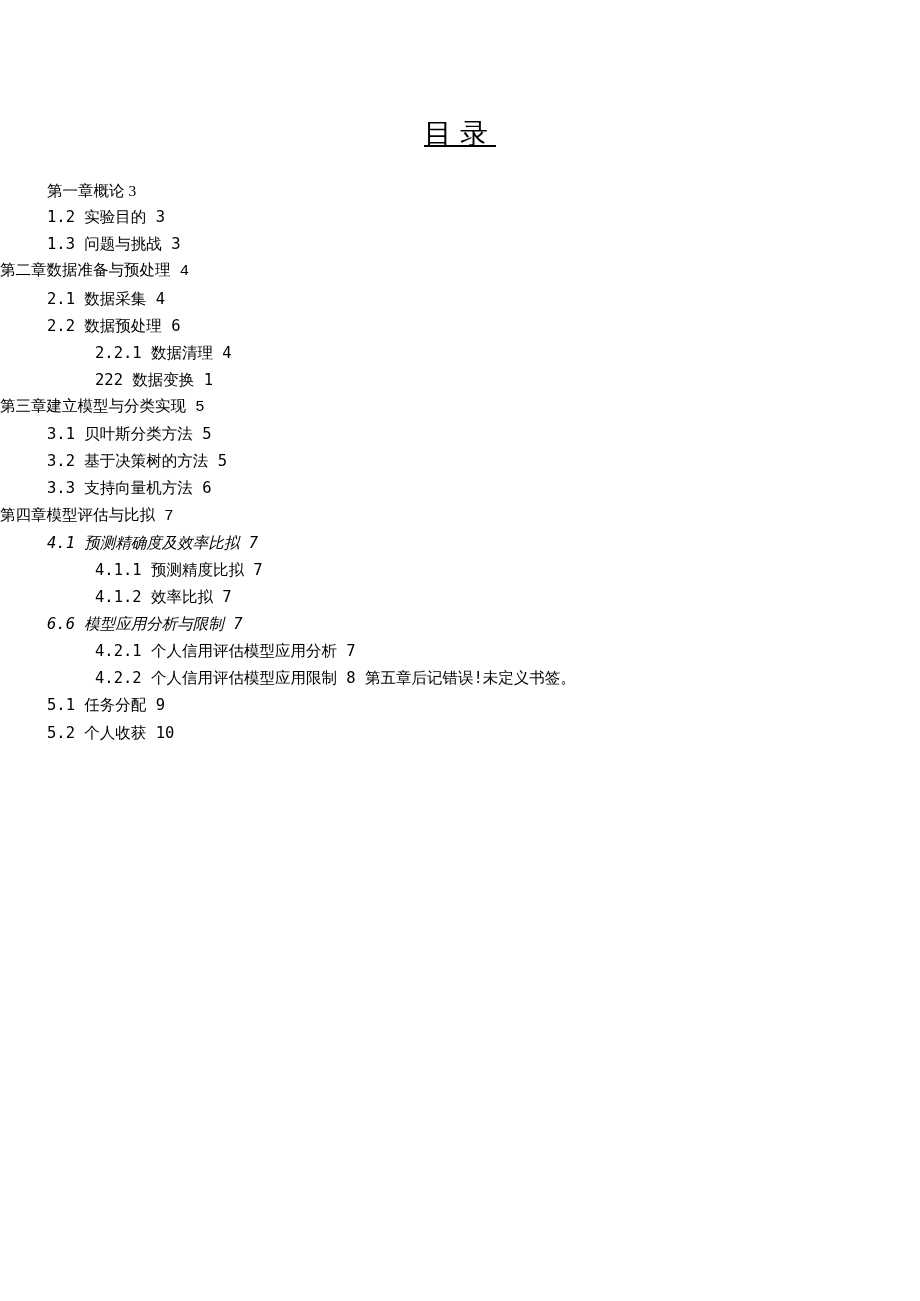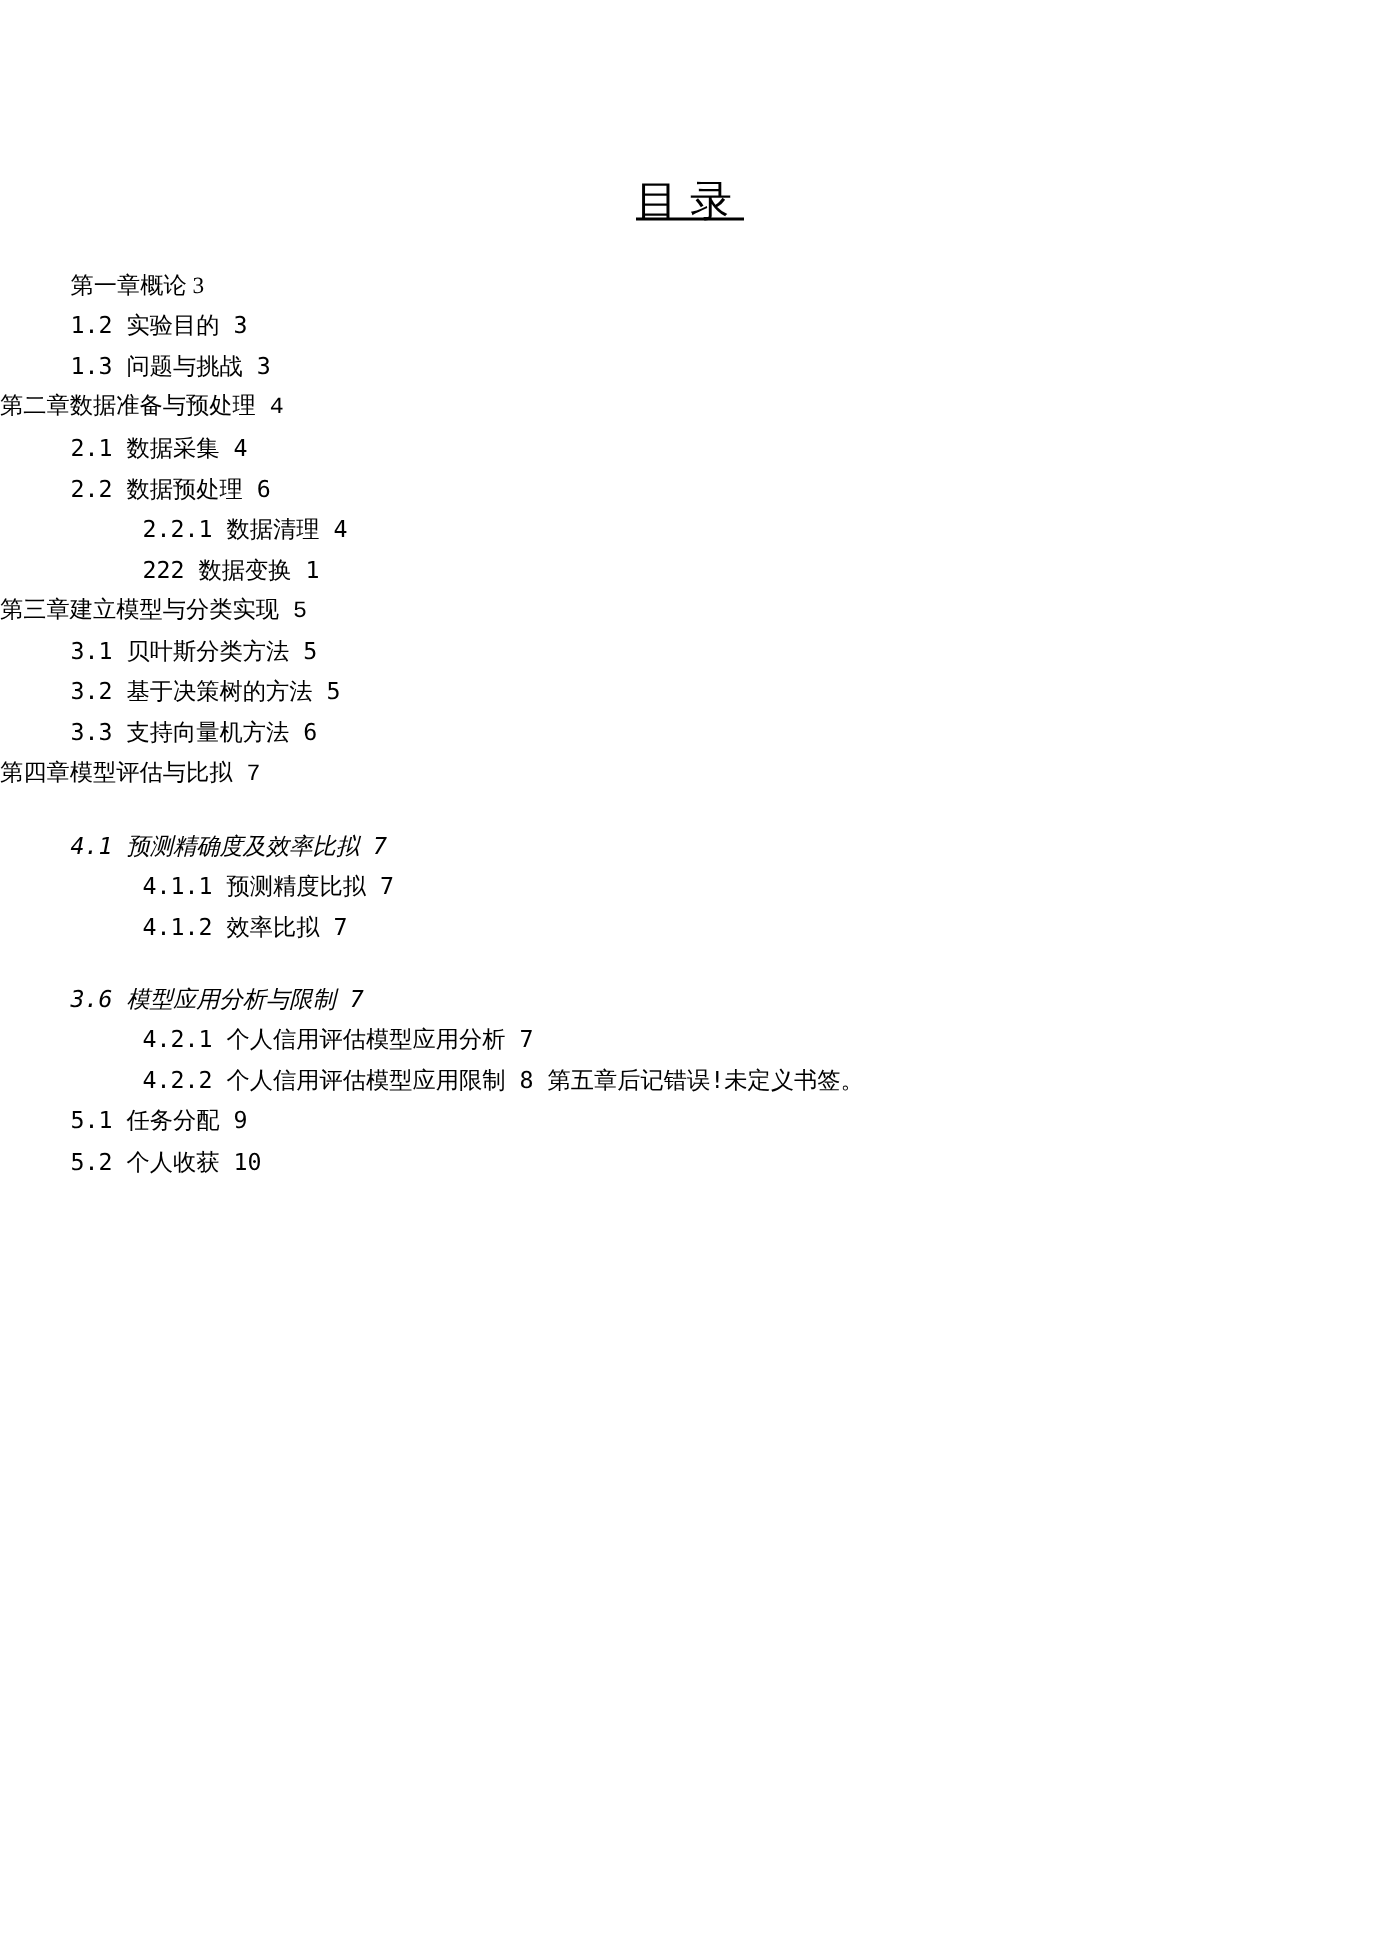--- a/index.html
+++ b/index.html
@@ -26,21 +26,21 @@
     .toc {
       font-size: 15.5px;
       line-height: 1.75;
     }
     .toc-line {
       white-space: nowrap;
     }
     .ind-0 { padding-left: 0; font-family: Liberation Mono, monospace; }
     .ind-1 { padding-left: 47px; }
     .ind-2 { padding-left: 95px; }
-    .italic { font-style: italic; margin-top: 21px; }
+    .italic { font-style: italic; }
     .mono-num {
       font-family: "SimSun", monospace;
     }
   </style>
 </head>
 <body>
 
 <h1 class="title">目录</h1>
 
 <div class="toc">
@@ -53,18 +53,18 @@
   <div class="toc-line ind-2 mono-num">2.2.1 数据清理 4</div>
   <div class="toc-line ind-2 mono-num">222 数据变换 1</div>
   <div class="toc-line ind-0">第三章建立模型与分类实现 5</div>
   <div class="toc-line ind-1 mono-num">3.1 贝叶斯分类方法 5</div>
   <div class="toc-line ind-1 mono-num">3.2 基于决策树的方法 5</div>
   <div class="toc-line ind-1 mono-num">3.3 支持向量机方法 6</div>
   <div class="toc-line ind-0">第四章模型评估与比拟 7</div>
   <div class="toc-line ind-1 mono-num italic">4.1 预测精确度及效率比拟 7</div>
   <div class="toc-line ind-2 mono-num">4.1.1 预测精度比拟 7</div>
   <div class="toc-line ind-2 mono-num">4.1.2 效率比拟 7</div>
-  <div class="toc-line ind-1 mono-num italic">3.6 模型应用分析与限制 7</div>
+  <div class="toc-line ind-1 mono-num italic">6.6 模型应用分析与限制 7</div>
   <div class="toc-line ind-2 mono-num">4.2.1 个人信用评估模型应用分析 7</div>
   <div class="toc-line ind-2 mono-num">4.2.2 个人信用评估模型应用限制 8 第五章后记错误!未定义书签。</div>
   <div class="toc-line ind-1 mono-num">5.1 任务分配 9</div>
   <div class="toc-line ind-1 mono-num">5.2 个人收获 10</div>
 </div>
 
 </body></html>

